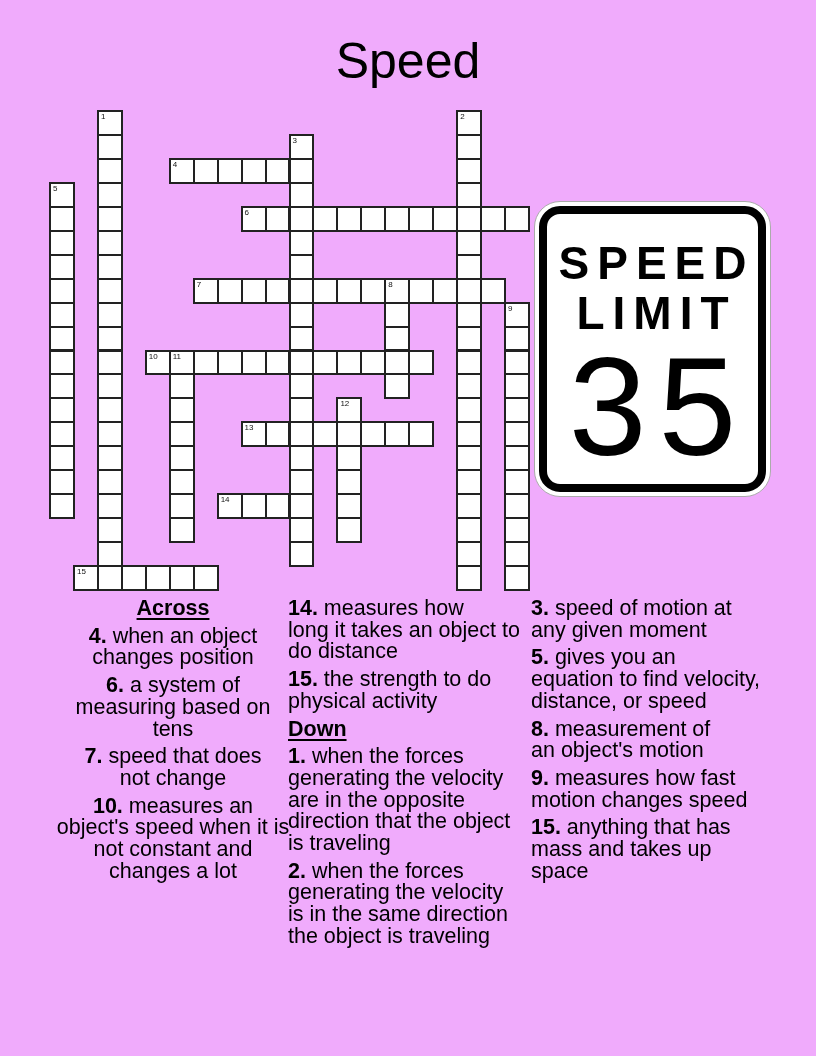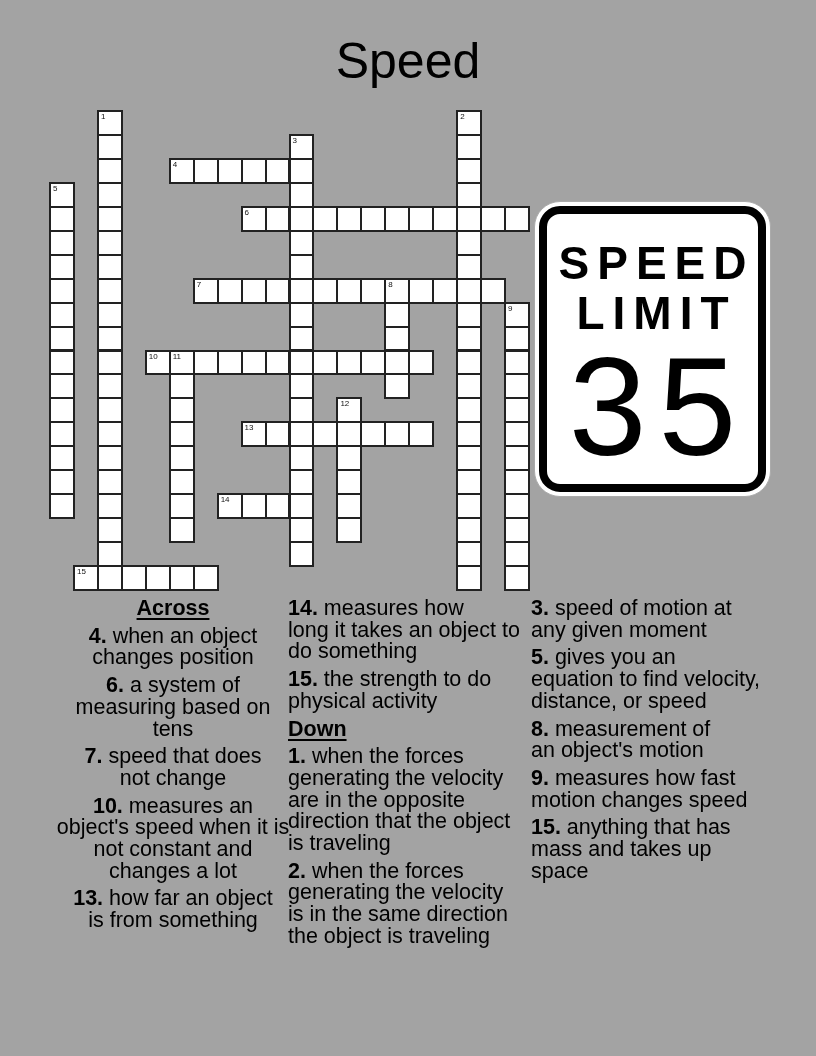--- a/index.html
+++ b/index.html
@@ -1,17 +1,17 @@
 <!DOCTYPE html>
 <html><head>
 <meta charset="utf-8">
 <style>
   html,body{margin:0;padding:0;background:#fff;}
   .page{
-    position:relative;width:816px;height:1056px;background:#a3a3a3;
+    position:relative;width:816px;height:1056px;background:#f0abfc;
     font-family:"Liberation Sans","DejaVu Sans",sans-serif;color:#000;overflow:hidden;
   }
   .title{
     position:absolute;top:34px;left:0;right:0;margin:0;
     text-align:center;font-size:50px;line-height:55px;font-weight:400;
   }
   
   .cell{
     position:absolute;box-sizing:border-box;
     width:25.95px;height:25.95px;
@@ -265,27 +265,25 @@
 changes position</span></div>
       <div class="clue"><b>6.</b><span class="clue-text"> a system of
 measuring based on
 tens</span></div>
       <div class="clue"><b>7.</b><span class="clue-text"> speed that does
 not change</span></div>
       <div class="clue"><b>10.</b><span class="clue-text"> measures an
 object's speed when it is
 not constant and
 changes a lot</span></div>
-      <div class="clue"><b>13.</b><span class="clue-text"> how far an object
-is from something</span></div>
     </div>
   <div class="clues-col col-2">
       <div class="clue"><b>14.</b><span class="clue-text"> measures how
 long it takes an object to
-do something</span></div>
+do distance</span></div>
       <div class="clue"><b>15.</b><span class="clue-text"> the strength to do
 physical activity</span></div>
       <div class="clue-header"><b>Down</b></div>
       <div class="clue"><b>1.</b><span class="clue-text"> when the forces
 generating the velocity
 are in the opposite
 direction that the object
 is traveling</span></div>
       <div class="clue"><b>2.</b><span class="clue-text"> when the forces
 generating the velocity

